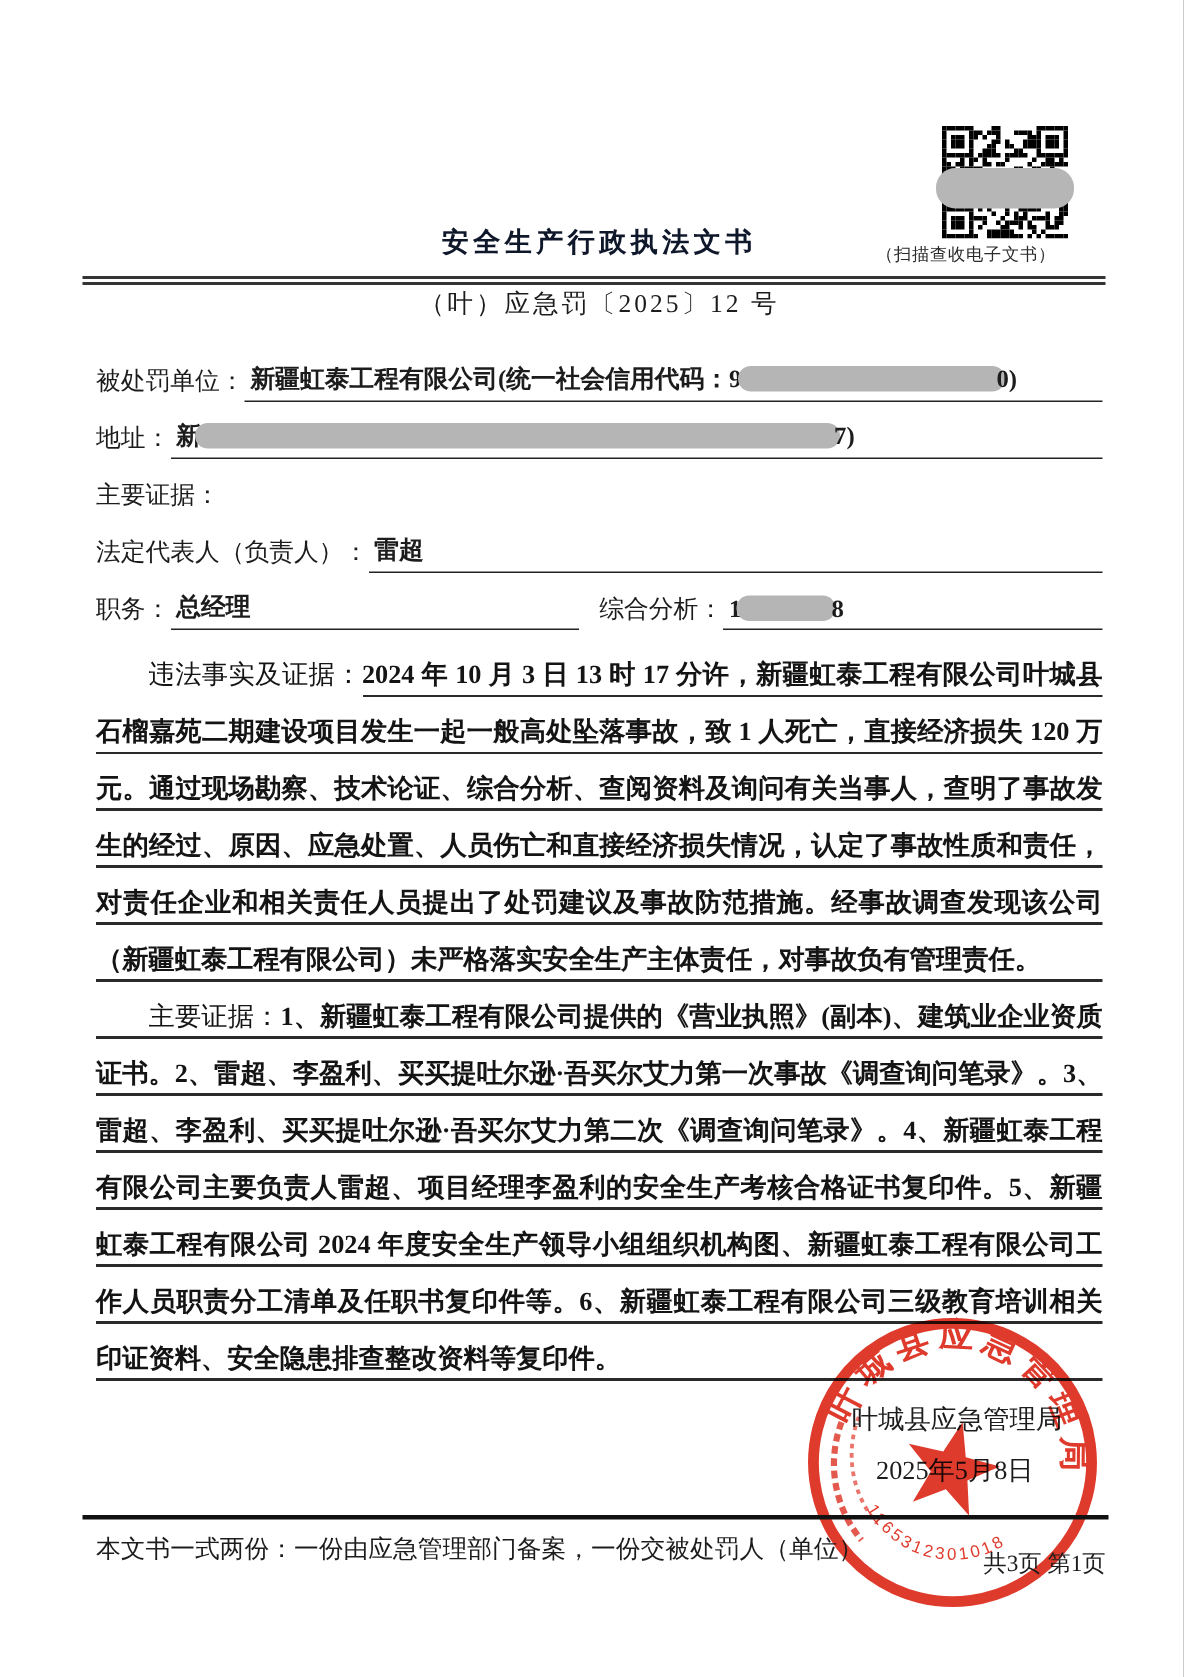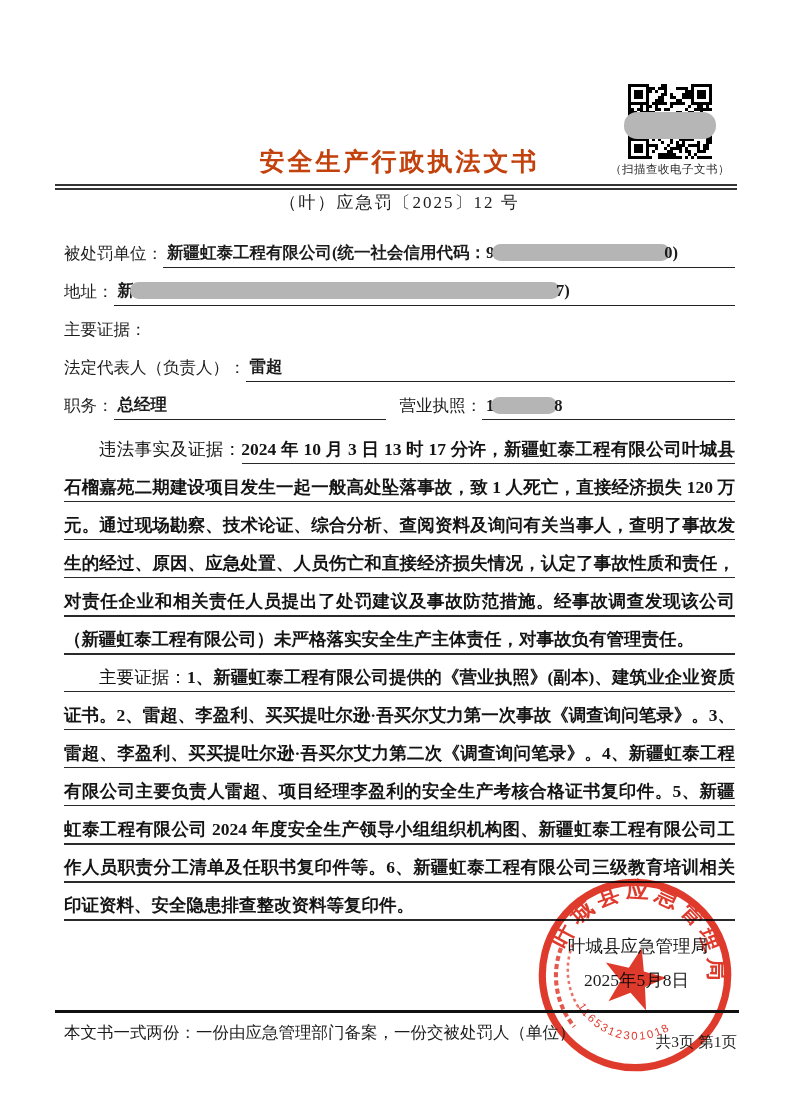--- a/index.html
+++ b/index.html
@@ -5,26 +5,26 @@
   html,body{margin:0;padding:0;background:#9a9a9a;}
   .page{
     position:relative;width:789px;height:1118px;background:#ffffff;
     margin:0 auto;overflow:hidden;outline:1px solid #dcdcdc;
     font-family:"Liberation Serif","DejaVu Serif",serif;color:#1c1c1c;
   }
   
   .qr-code{position:absolute;left:628px;top:84px;width:84px;height:75px;}
   .qr-redaction{position:absolute;left:624px;top:112px;width:92px;height:27px;
     background:#b6b6b6;border-radius:13px;}
-  .qr-caption{position:absolute;left:595px;top:162px;width:150px;text-align:center;
+  .qr-caption{position:absolute;left:569px;top:162px;width:150px;text-align:center;
     font-size:11.5px;color:#2a2a2a;letter-spacing:.5px;}
   
   .content{position:absolute;left:64px;top:0;width:671px;}
   .doc-category{margin:140px 0 0 0;text-align:center;font-family:"Liberation Sans","DejaVu Sans",sans-serif;
-    font-size:25px;font-weight:800;letter-spacing:3px;line-height:42px;color:#c2410c;}
+    font-size:18px;font-weight:800;letter-spacing:3px;line-height:42px;color:#0f172a;}
   .double-rule{height:2px;border-top:2.5px solid #343434;border-bottom:2.5px solid #343434;
     margin:2px -2px 0 -9px;}
   .doc-title{margin:8px 0 0 0;text-align:center;font-family:"Liberation Sans","DejaVu Sans",sans-serif;
     font-size:24px;font-weight:800;letter-spacing:2px;line-height:40px;color:#111;}
   .doc-number{text-align:center;font-size:17px;line-height:26px;letter-spacing:2px;}
   
   .fields{margin-top:14px;font-size:16.5px;}
   .frow{display:flex;align-items:flex-end;height:38px;}
   .flabel{white-space:nowrap;padding-bottom:3px;}
   .fvalue{flex:1;border-bottom:1.5px solid #222;padding:0 2px 3px 4px;font-weight:700;white-space:nowrap;overflow:hidden;}
@@ -443,21 +443,21 @@
         <span class="flabel">主要证据：</span>
       </div>
       <div class="frow">
         <span class="flabel">法定代表人（负责人）：</span>
         <span class="fvalue">雷超</span>
       </div>
       <div class="frow">
         <span class="flabel">职务：</span>
         <span class="fvalue fixed" style="width:266px;">总经理</span>
         <span class="gap"></span>
-        <span class="flabel">营业执照：</span>
+        <span class="flabel">综合分析：</span>
         <span class="fvalue"><span>1</span><span class="pill pill-phone"></span><span>8</span></span>
       </div>
     </div>
 
     <div class="para para1">
       <span class="plabel">违法事实及证据：</span><span class="pfill">2024 年 10 月 3 日 13 时 17 分许，新疆虹泰工程有限公司叶城县石榴嘉苑二期建设项目发生一起一般高处坠落事故，致 1 人死亡，直接经济损失 120 万元。通过现场勘察、技术论证、综合分析、查阅资料及询问有关当事人，查明了事故发生的经过、原因、应急处置、人员伤亡和直接经济损失情况，认定了事故性质和责任，对责任企业和相关责任人员提出了处罚建议及事故防范措施。经事故调查发现该公司（新疆虹泰工程有限公司）未严格落实安全生产主体责任，对事故负有管理责任。</span>
       <span class="label-mask"></span>
     </div>
 
     <div class="para para2">

